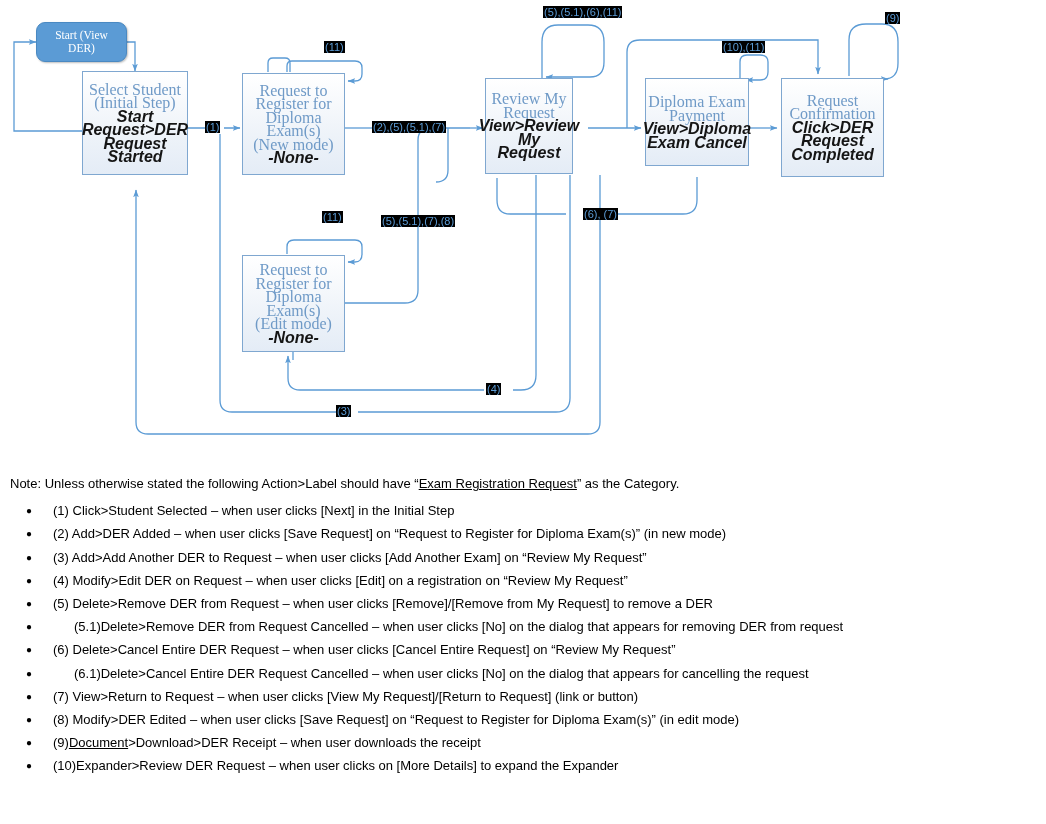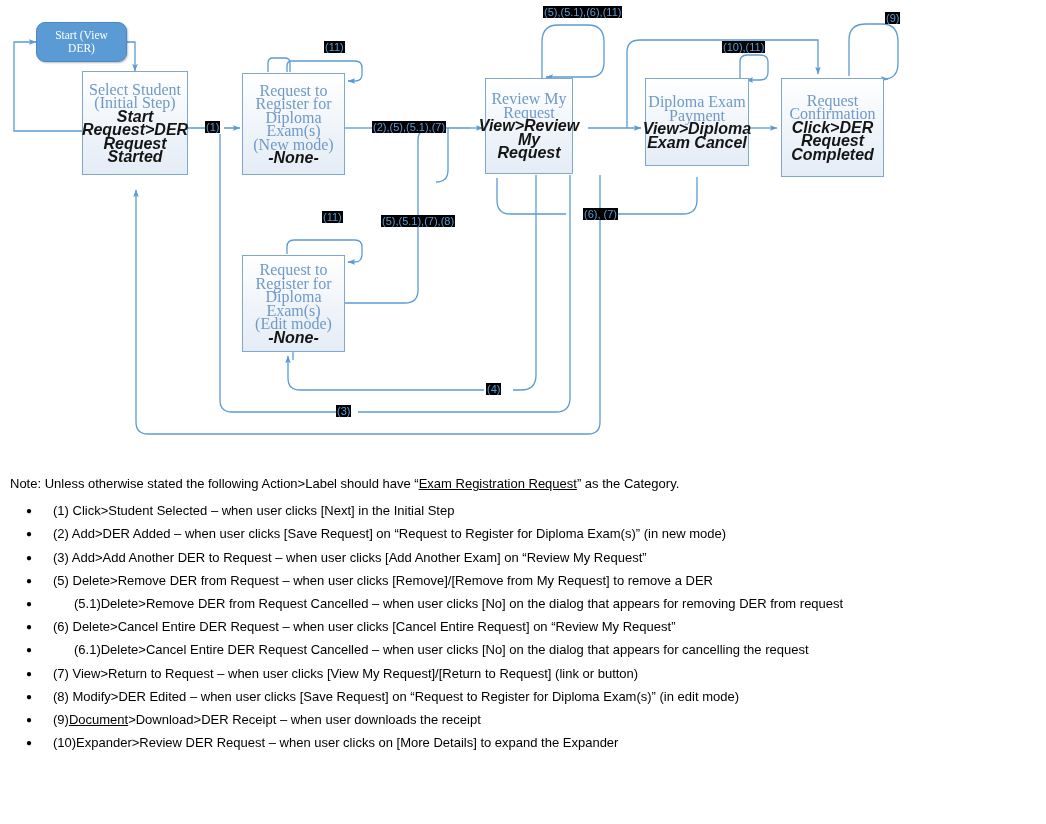--- a/index.html
+++ b/index.html
@@ -246,20 +246,21 @@
     <span class="edge-label" style="left:322px; top:211px;">(11)</span>
   </div>
 
   <div id="notes">
     <p class="note-head"><span>Note: Unless otherwise stated the following Action&gt;Label should have “</span><span class="u">Exam Registration Request</span><span>” as the Category.</span></p>
 
     <ul>
       <li><span>(1) Click&gt;Student Selected – when user clicks [Next] in the Initial Step</span></li>
       <li><span>(2) Add&gt;DER Added – when user clicks [Save Request] on “Request to Register for Diploma Exam(s)” (in new mode)</span></li>
       <li><span>(3) Add&gt;Add Another DER to Request – when user clicks [Add Another Exam] on “Review My Request”</span></li>
+      <li><span>(4) Modify&gt;Edit DER on Request – when user clicks [Edit] on a registration on “Review My Request”</span></li>
       <li><span>(5) Delete&gt;Remove DER from Request – when user clicks [Remove]/[Remove from My Request] to remove a DER</span></li>
       <li class="sub"><span>(5.1)Delete&gt;Remove DER from Request Cancelled – when user clicks [No] on the dialog that appears for removing DER from request</span></li>
       <li><span>(6) Delete&gt;Cancel Entire DER Request – when user clicks [Cancel Entire Request] on “Review My Request”</span></li>
       <li class="sub"><span>(6.1)Delete&gt;Cancel Entire DER Request Cancelled – when user clicks [No] on the dialog that appears for cancelling the request</span></li>
       <li><span>(7) View&gt;Return to Request – when user clicks [View My Request]/[Return to Request] (link or button)</span></li>
       <li><span>(8) Modify&gt;DER Edited – when user clicks [Save Request] on “Request to Register for Diploma Exam(s)” (in edit mode)</span></li>
       <li><span>(9)</span><span class="u">Document</span><span>&gt;Download&gt;DER Receipt – when user downloads the receipt</span></li>
       <li><span>(10)Expander&gt;Review DER Request – when user clicks on [More Details] to expand the Expander</span></li>
     </ul>
   </div>

